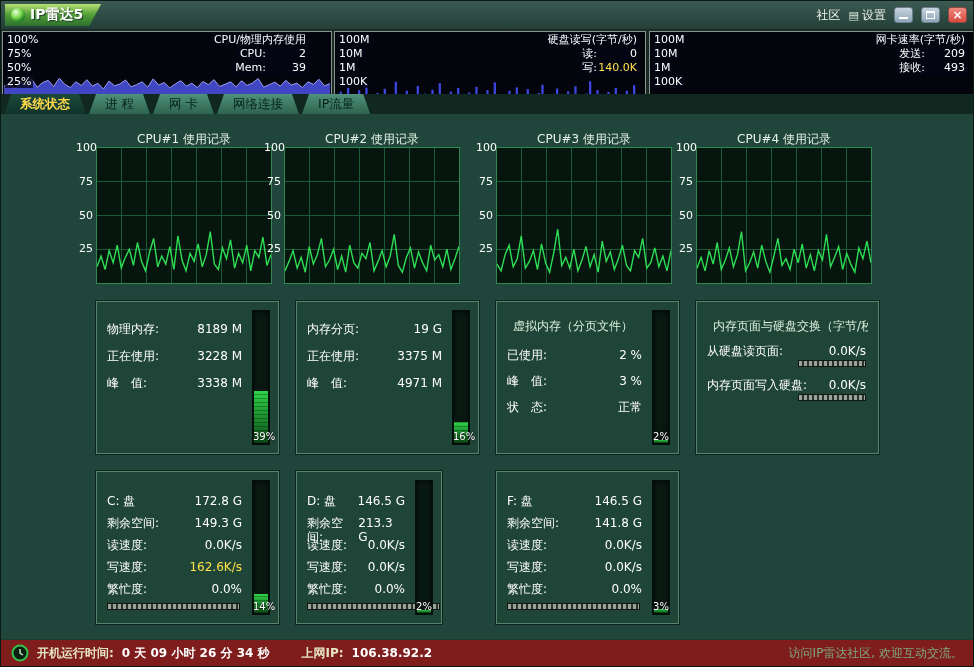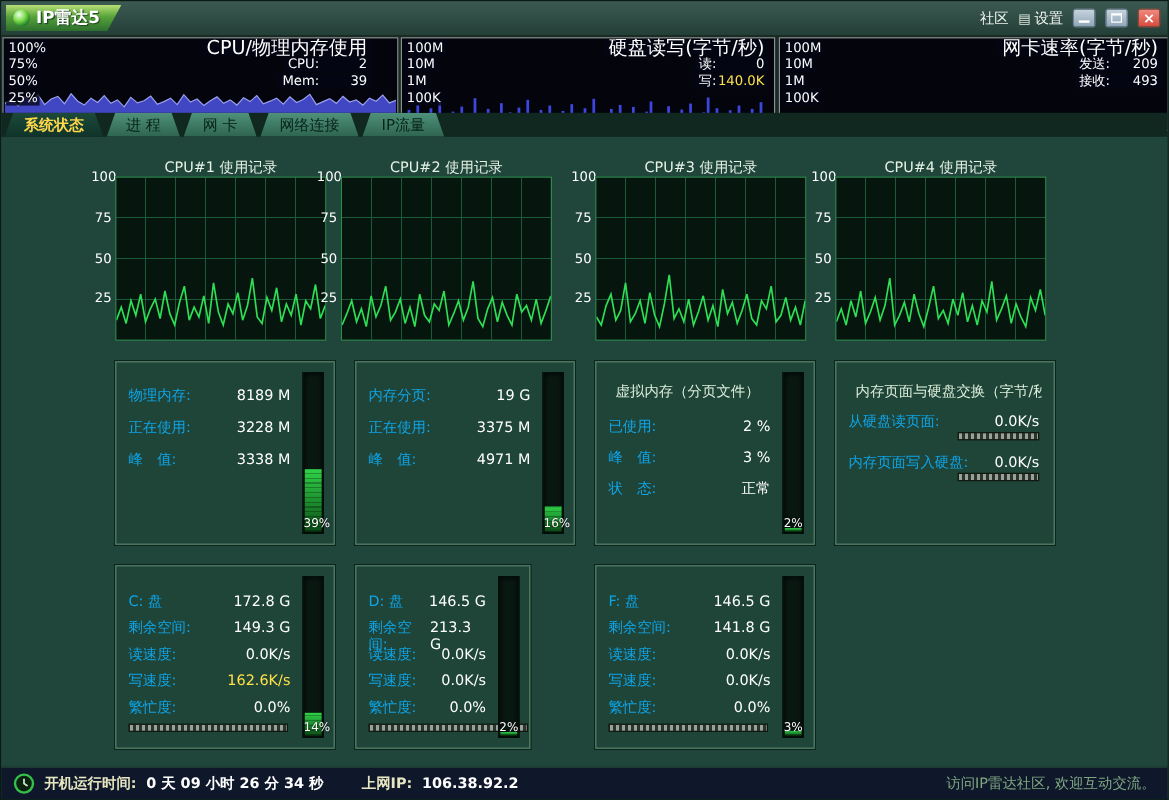--- a/index.html
+++ b/index.html
@@ -25,21 +25,21 @@
     font-size:12px; font-weight:bold; line-height:1; }
   .mini-glyph { width:9px; height:2px; background:#fff; margin-top:6px; }
   .max-glyph { width:9px; height:8px; border:1px solid #fff; border-top-width:2px; }
 
   
   .topstrip { position:absolute; left:0; top:28px; width:100%; height:65px; background:#1c2a26; }
   .meter { position:absolute; top:2px; height:78px; background:#04040d; border:1px solid #87938f; overflow:hidden;padding-left:11px; }
   .m-graph { position:absolute; left:1px; right:1px; bottom:1px; }
   .scale { position:absolute; left:2px; font-size:11px; line-height:13px; color:#fff;
     background:rgba(5,7,22,.78); padding:0 2px; z-index:2; }
-  .m-head { position:absolute; top:1px; font-size:16px; line-height:13px; color:#fff;
+  .m-head { position:absolute; top:1px; font-size:11px; line-height:13px; color:#fff;
     background:rgba(5,7,22,.78); padding:0 3px; z-index:2; }
   .m-kv { position:absolute; display:flex; font-size:11px; line-height:13px; color:#fff;
     background:rgba(5,7,22,.78); padding:0 3px; z-index:2; }
   .m-kv .v { min-width:40px; text-align:right; }
   .m-kv .v.yellow { color:#ffe14a; }
 
   
   .tabbar { position:absolute; left:0; top:93px; width:100%; height:20px; background:#10281f;
     display:flex; align-items:flex-end; padding-left:3px; gap:3px; z-index:5; }
   .tab { height:20px; padding:0 16px; font-size:12.5px; line-height:20px; color:#07231a; cursor:pointer;
@@ -59,36 +59,36 @@
       repeating-linear-gradient(to right, transparent 0, transparent 24px, #1a5a36 24px, #1a5a36 25px),
       repeating-linear-gradient(to bottom, transparent 0, transparent 33px, #1a5a36 33px, #1a5a36 34px);
     border:1px solid #2f8a52; }
   .cpu-plot svg, .m-graph svg { position:absolute; inset:0; width:100%; height:100%; }
 
   
   .panel { position:absolute; background:#1f4438; border:1px solid #55846c; box-shadow:0 0 0 1px #0c261d; z-index:6; }
   .p-title { position:absolute; left:16px; right:10px; font-size:12px; color:#dcefdc; white-space:nowrap; overflow:hidden; }
   .kv { position:absolute; left:10px; right:36px; display:flex; justify-content:space-between; font-size:12px; line-height:14px; }
   .kv.wide { right:12px; }
-  .kv .k { color:#0ea5e9; }
+  .kv .k { color:#ffffff; }
   .kv .v { color:#fff; }
   .kv .v.hl { color:#ffe14a; }
   .vbar { position:absolute; right:8px; top:8px; bottom:8px; width:18px; background:#0a1812;
     border:1px solid #03100a; box-shadow:inset 0 0 5px #000;padding-left:12px; }
   .vfill { position:absolute; left:1px; right:1px; bottom:1px;
     background:linear-gradient(to top,#0b4d16,#2fd348);
     background-image:repeating-linear-gradient(to top, rgba(0,0,0,.28) 0 1px, transparent 1px 4px),
       linear-gradient(to top,#0b4d16,#2fd348); }
   .vpct { position:absolute; bottom:2px; left:0; width:100%; text-align:center; font-size:10px; color:#fff;
     z-index:2; text-shadow:0 0 2px #000; }
   .strip { position:absolute; height:7px; border:1px solid #101810;
     background:repeating-linear-gradient(to right,#98a298 0 3px,#2c332c 3px 5px); }
 
   
-  .statusbar { position:absolute; left:0; bottom:0; width:100%; height:27px; background:#0f172a;
+  .statusbar { position:absolute; left:0; bottom:0; width:100%; height:27px; background:#7f1d1d;
     border-top:1px solid #1e3c2e; display:flex; align-items:center; padding:0 10px; gap:8px; z-index:10; }
   .sb-k { color:#e6e6c0; font-size:12px; font-weight:bold; }
   .sb-v { color:#fff; font-size:12px; font-weight:bold; }
   .sb-right { margin-left:auto; color:#7fa882; font-size:12px; }
   .gap { width:16px; }
 </style>
 </head>
 <body>
 
 <div class="win">

